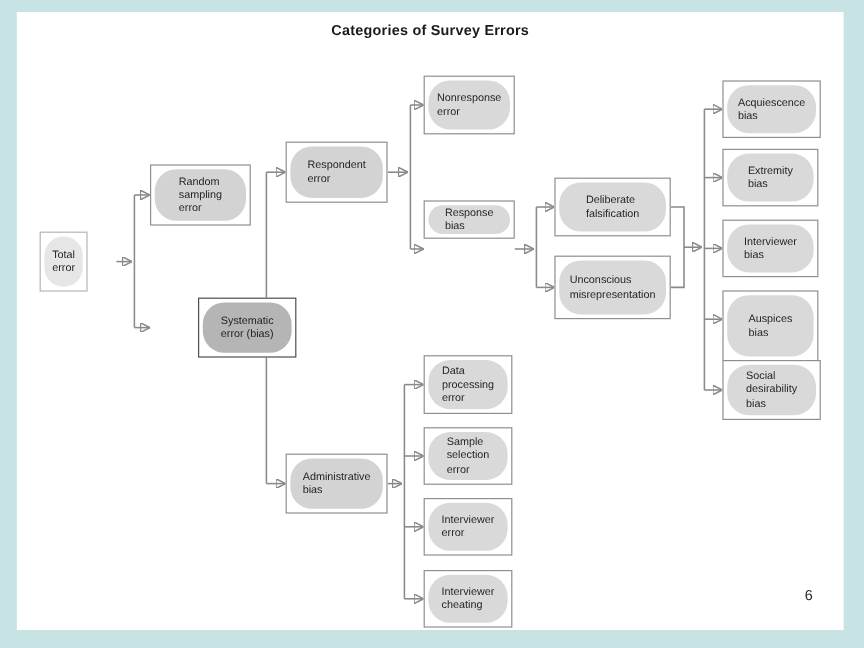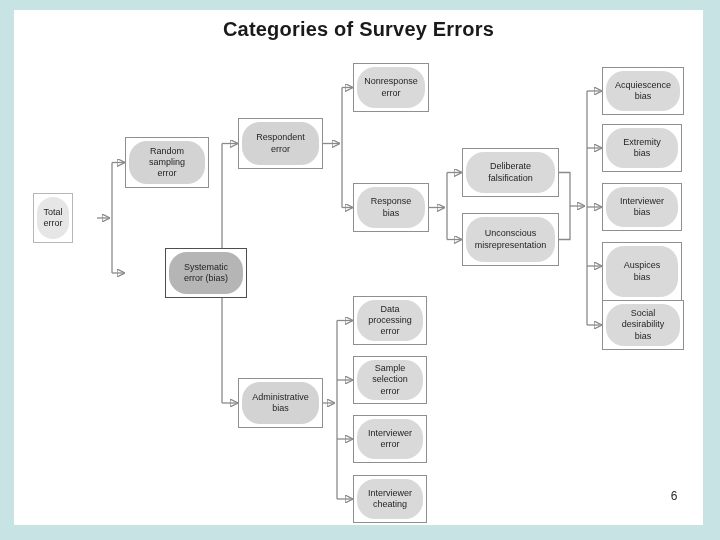--- a/index.html
+++ b/index.html
@@ -4,32 +4,32 @@
 <style>
   html,body{margin:0;padding:0;}
   .slide{
     position:relative;width:720px;height:540px;overflow:hidden;
     background:#c7e3e3;
     font-family:"Liberation Sans",sans-serif;
   }
   .panel{position:absolute;left:14px;top:10px;width:689px;height:515px;background:#ffffff;}
   .slide-title{
     position:absolute;left:14px;top:18px;width:689px;
-    text-align:center;font-size:20px;font-weight:bold;color:#1a1a1a;letter-spacing:.2px;
+    text-align:center;font-size:12px;font-weight:bold;color:#1a1a1a;letter-spacing:.2px;
   }
   .page-number{position:absolute;left:662px;top:489px;width:24px;text-align:center;font-size:12px;color:#2a2a2a;}
   .edges{position:absolute;left:0;top:0;width:720px;height:540px;}
   .edges path{stroke:#8a8a8a;stroke-width:1.3;fill:none;}
   .node{
     position:absolute;box-sizing:border-box;background:#ffffff;
     border:1px solid #8f8f8f;padding:3px;display:flex;
   }
   .node-inner{
     flex:1;display:flex;align-items:center;justify-content:center;
-    background:#d9d9d9;text-align:center;border-radius:18px;
+    background:#d9d9d9;border-radius:18px;
   }
   .node-label{white-space:pre-line;font-size:9px;line-height:1.25;color:#1f1f1f;}
   .bd-light{border-color:#b6b6b6;}
   .bd-dark{border-color:#4e4e4e;margin-left:40px;}
   .fill-light .node-inner{background:#e6e6e6;}
   .fill-mid .node-inner{background:#d3d3d3;}
   .fill-dark .node-inner{background:#b5b5b5;}
 </style>
 </head>
 <body>
@@ -112,21 +112,21 @@
     </div>
   </div>
 
   <div class="node" style="left:353px;top:63px;width:76px;height:49px">
     <div class="node-inner">
       <span class="node-label">Nonresponse
 error</span>
     </div>
   </div>
 
-  <div class="node" style="left:353px;top:183px;width:76px;height:49px">
+  <div class="node" style="left:353px;top:167px;width:76px;height:32px">
     <div class="node-inner">
       <span class="node-label">Response
 bias</span>
     </div>
   </div>
 
   <div class="node" style="left:462px;top:148px;width:97px;height:49px">
     <div class="node-inner">
       <span class="node-label">Deliberate
 falsification</span>

